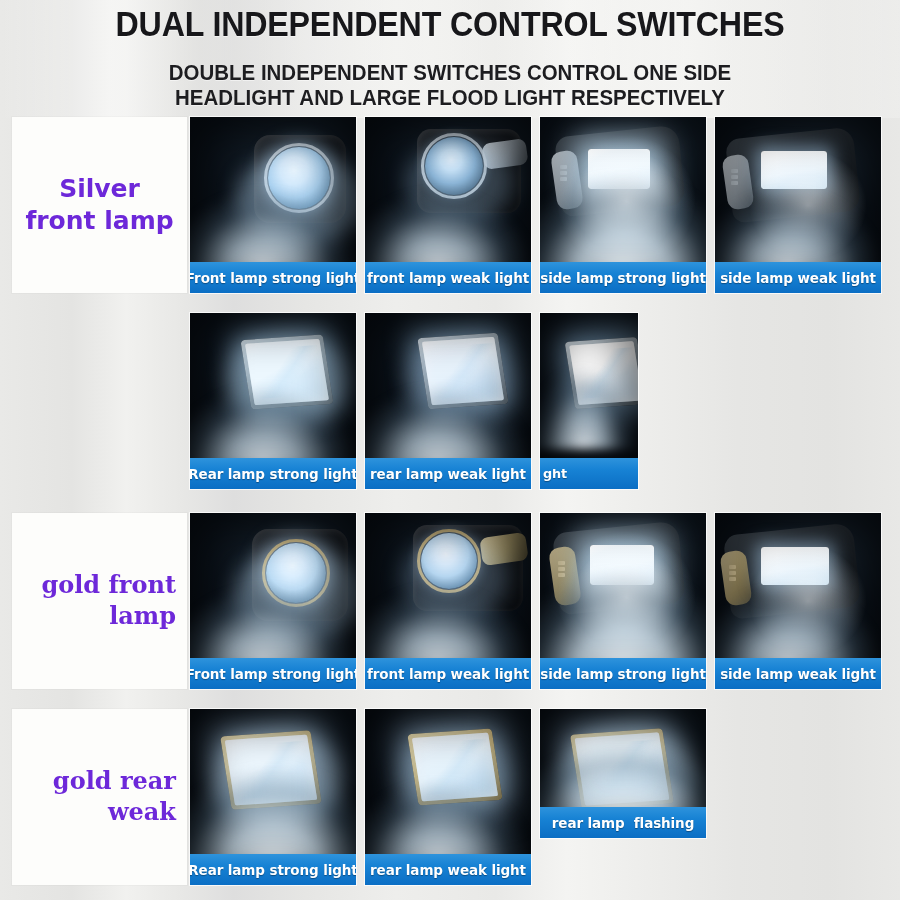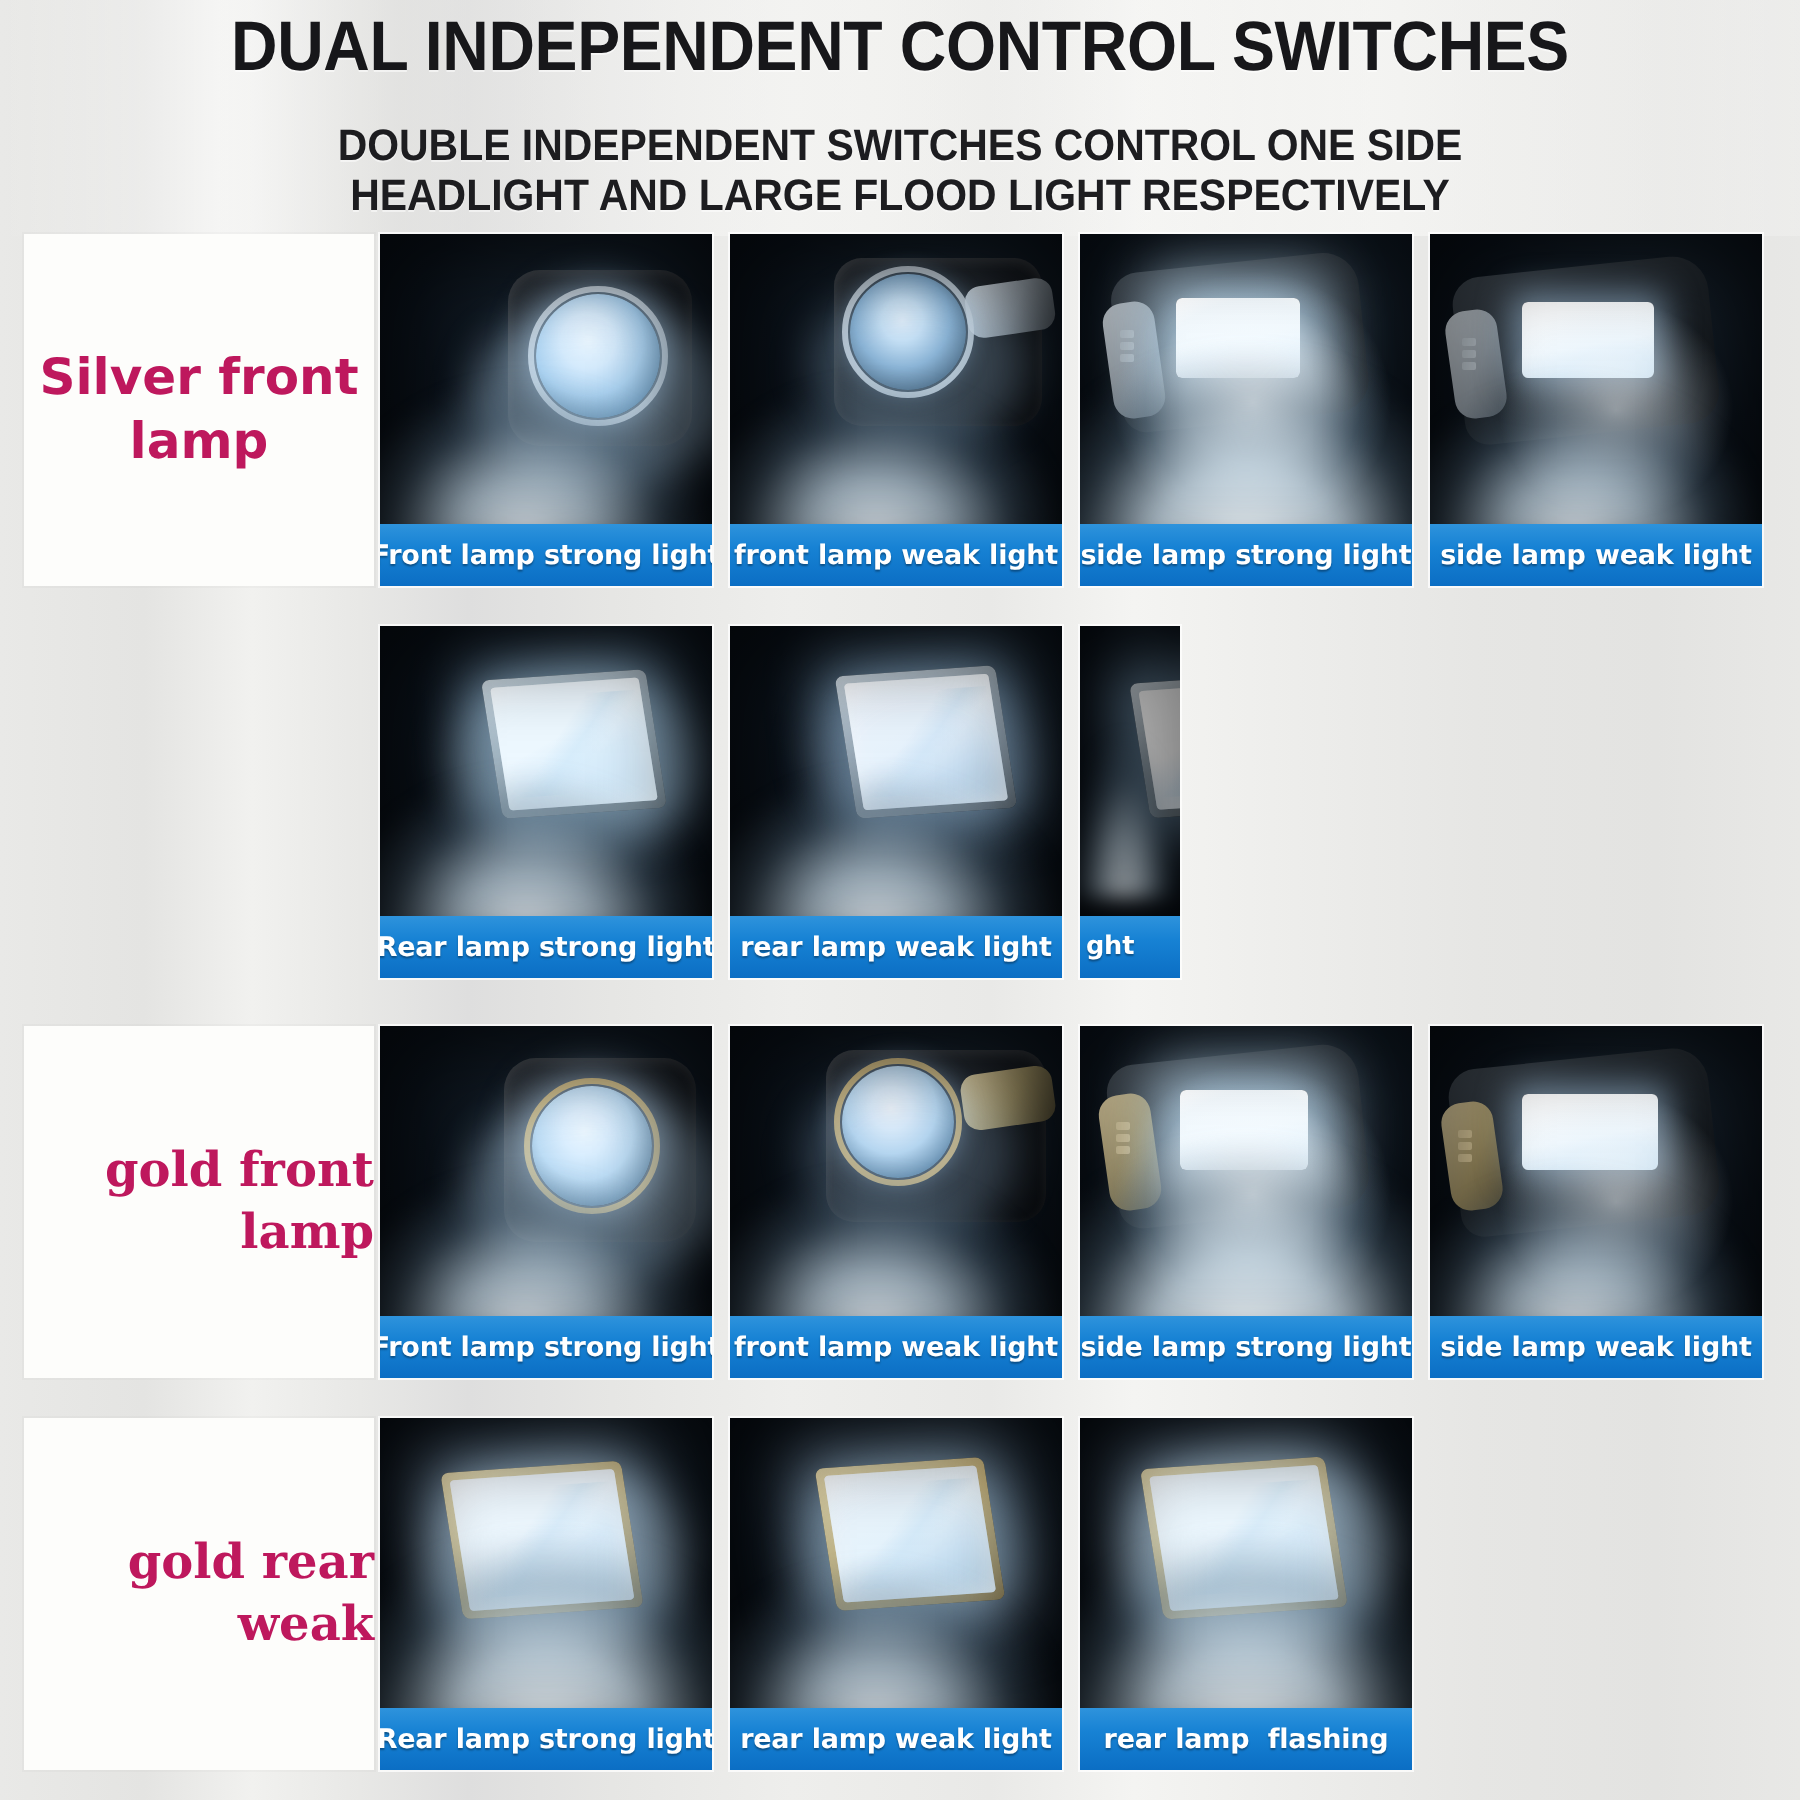--- a/index.html
+++ b/index.html
@@ -51,21 +51,21 @@
   
   .row{position:absolute;left:12px;}
   .label-cell{
     position:absolute;left:0;top:0;width:175px;
     background:#fdfdfb;
     display:flex;align-items:center;justify-content:center;
     text-align:center;
     box-shadow:0 0 0 1px rgba(0,0,0,.02);
   }
   .label-cell span{
-    display:block;padding:0 0;color:#be185d;
+    display:block;padding:0 11px;color:#6d28d9;
     line-height:1.28;
   }
   .lbl-strong span{font-weight:700;font-size:25px;font-family:"DejaVu Sans",sans-serif;}
   .lbl-med span{font-weight:700;font-size:24px;font-family:"DejaVu Sans",sans-serif;}
   .lbl-serifish span{font-weight:700;font-size:24px;font-family:"DejaVu Serif","Liberation Serif",serif;text-align:right;}
 
   .cell{
     position:absolute;top:0;overflow:hidden;
     background:#05080c;
     box-shadow:0 0 0 1px rgba(255,255,255,.75);
@@ -317,21 +317,21 @@
               <div class="fl-face dim"></div>
             </div>
           <div class="glowbeam" style="left:40px;top:20px;width:112px;height:88px;background:rgba(180,216,246,.22);"></div>
           <div class="floor"></div>
           <div class="vign"></div>
         </div>
       </div>
       <div class="cap">rear lamp weak light</div>
     </div>
 
-    <div class="cell clip-sliver" style="left:528px;width:50px;height:176px;">
+    <div class="cell clip-sliver" style="left:528px;width:50px;height:176px;padding-left:48px;">
       <div class="photo">
         <div class="scene">
             <div class="bgdark"></div>
           <div class="fl-frame" style="left:30px;top:26px;width:64px;height:60px;">
               <div class="fl-face"></div>
             </div>
           <div class="floor" style="bottom:40px;"></div>
           <div class="vign"></div>
         </div>
       </div>
@@ -446,21 +446,21 @@
               <div class="fl-face dim"></div>
             </div>
           <div class="glowbeam" style="left:32px;top:20px;width:116px;height:90px;background:rgba(185,220,248,.24);"></div>
           <div class="floor"></div>
           <div class="vign"></div>
         </div>
       </div>
       <div class="cap">rear lamp weak light</div>
     </div>
 
-    <div class="cell" style="left:528px;width:166px;height:176px;">
+    <div class="cell" style="left:528px;width:166px;height:129px;">
       <div class="photo">
         <div class="scene">
             <div class="bgdark"></div>
           <div class="fl-frame gold" style="left:36px;top:22px;width:84px;height:68px;">
               <div class="fl-face"></div>
             </div>
           <div class="glowbeam" style="left:18px;top:14px;width:140px;height:106px;background:rgba(210,238,255,.4);"></div>
           <div class="floor wide"></div>
           <div class="vign"></div>
         </div>

